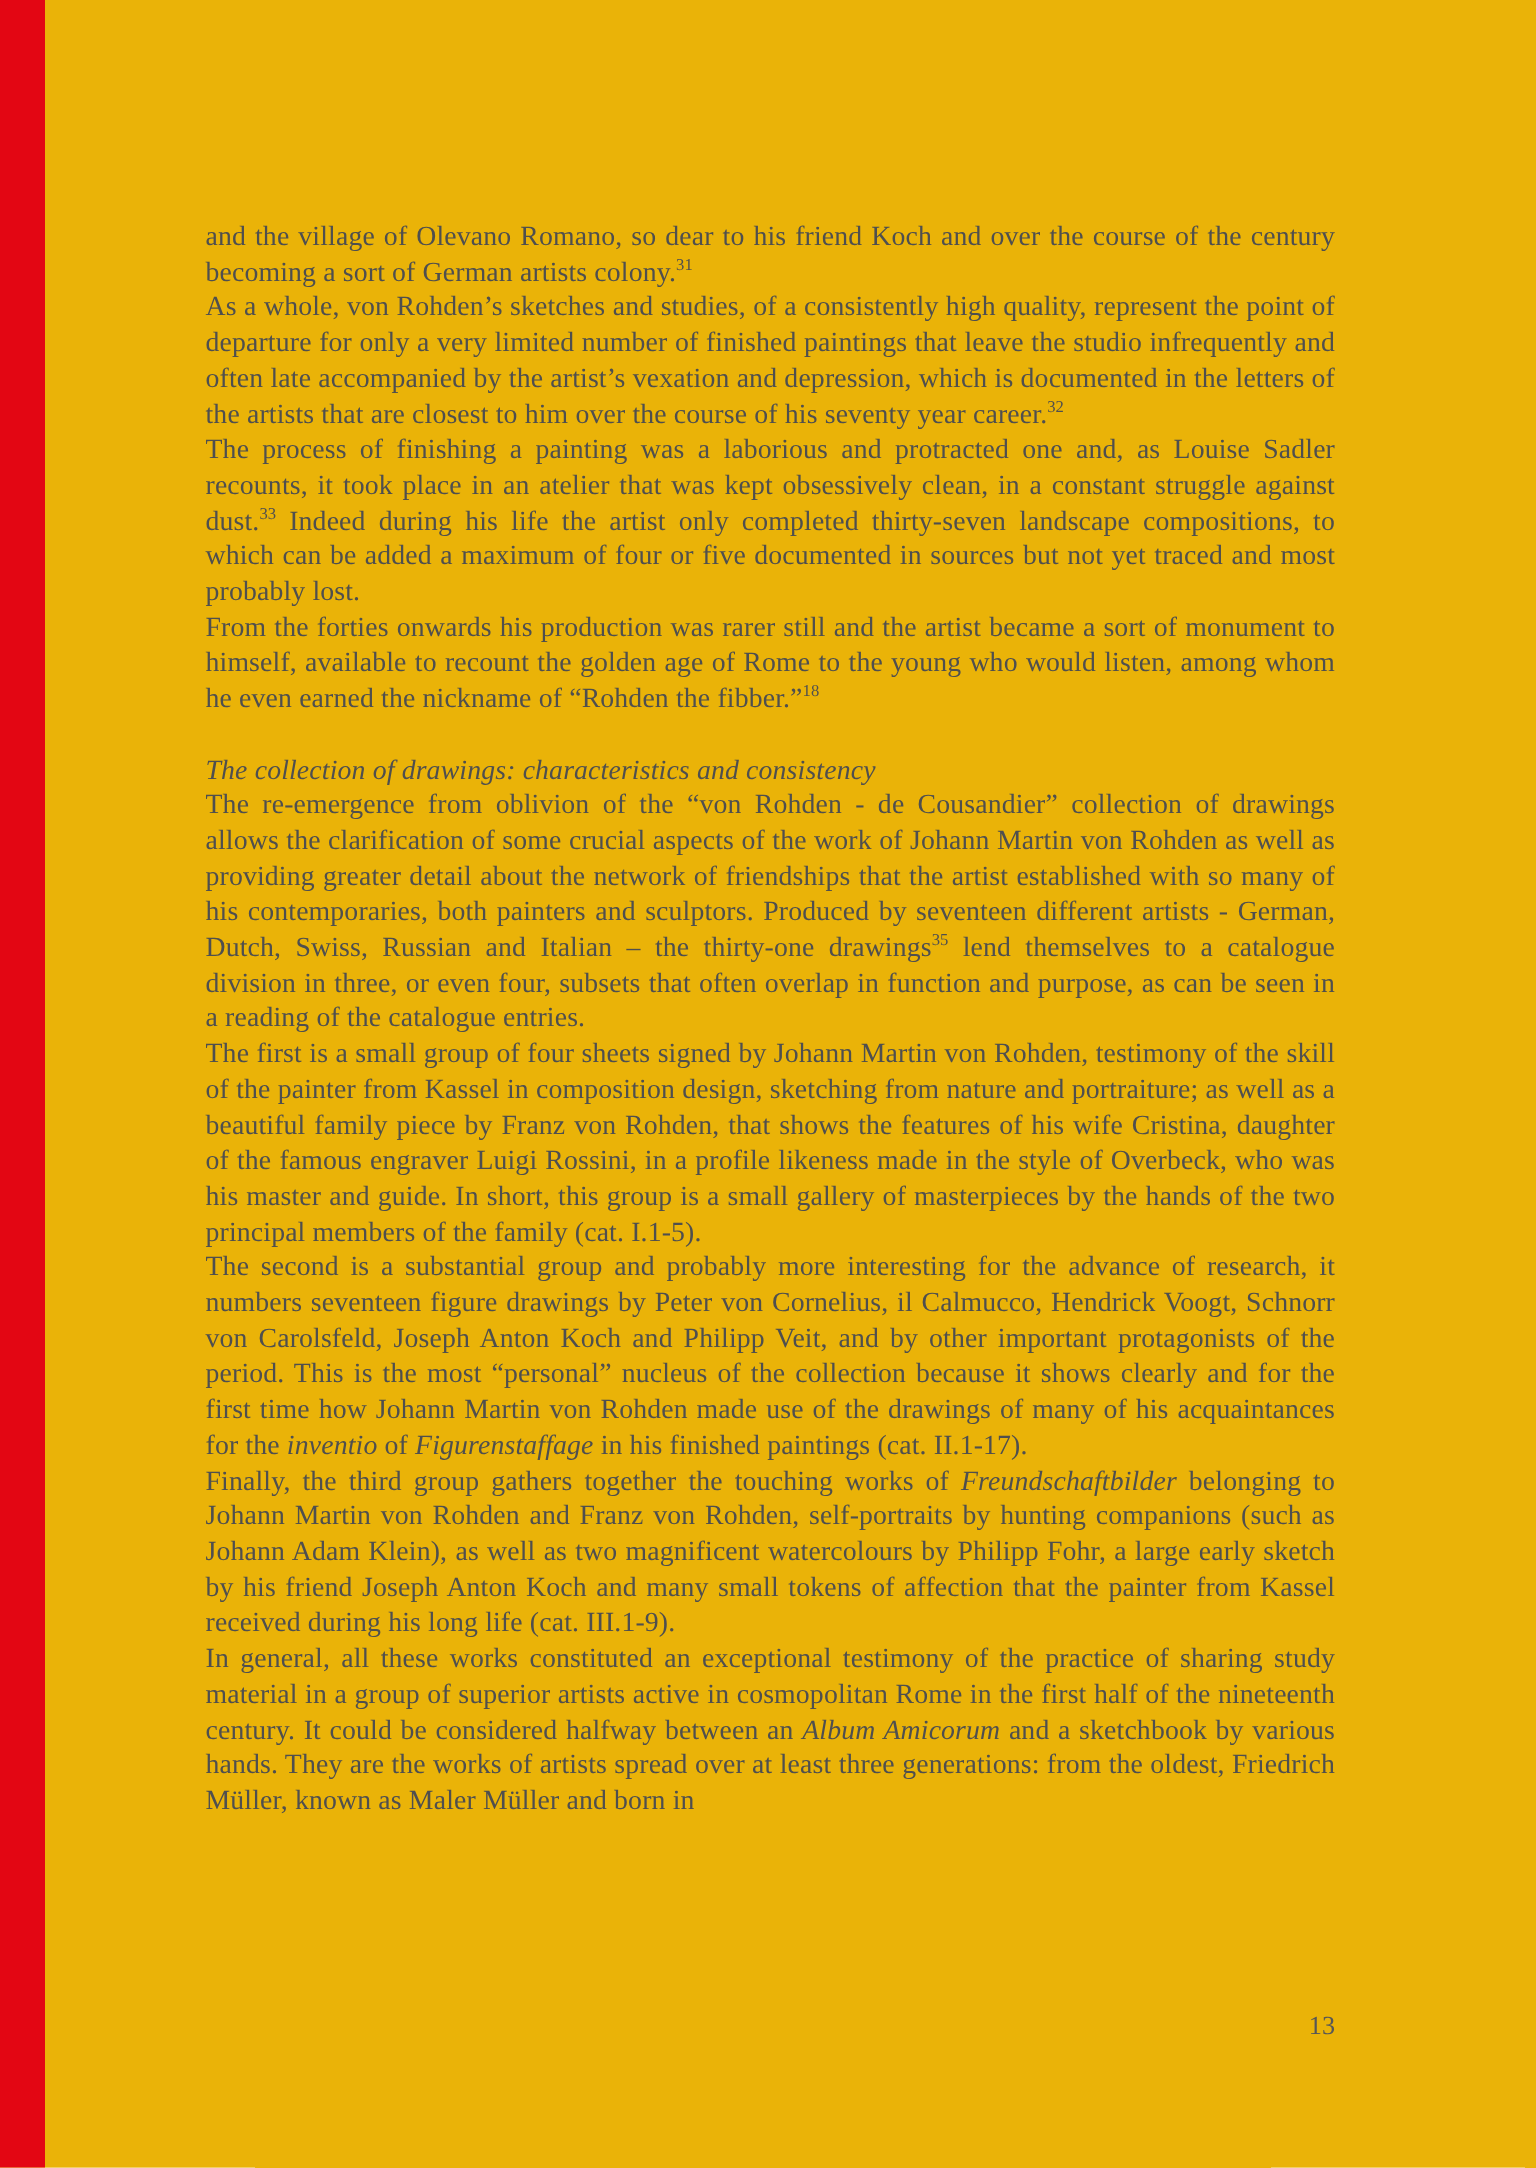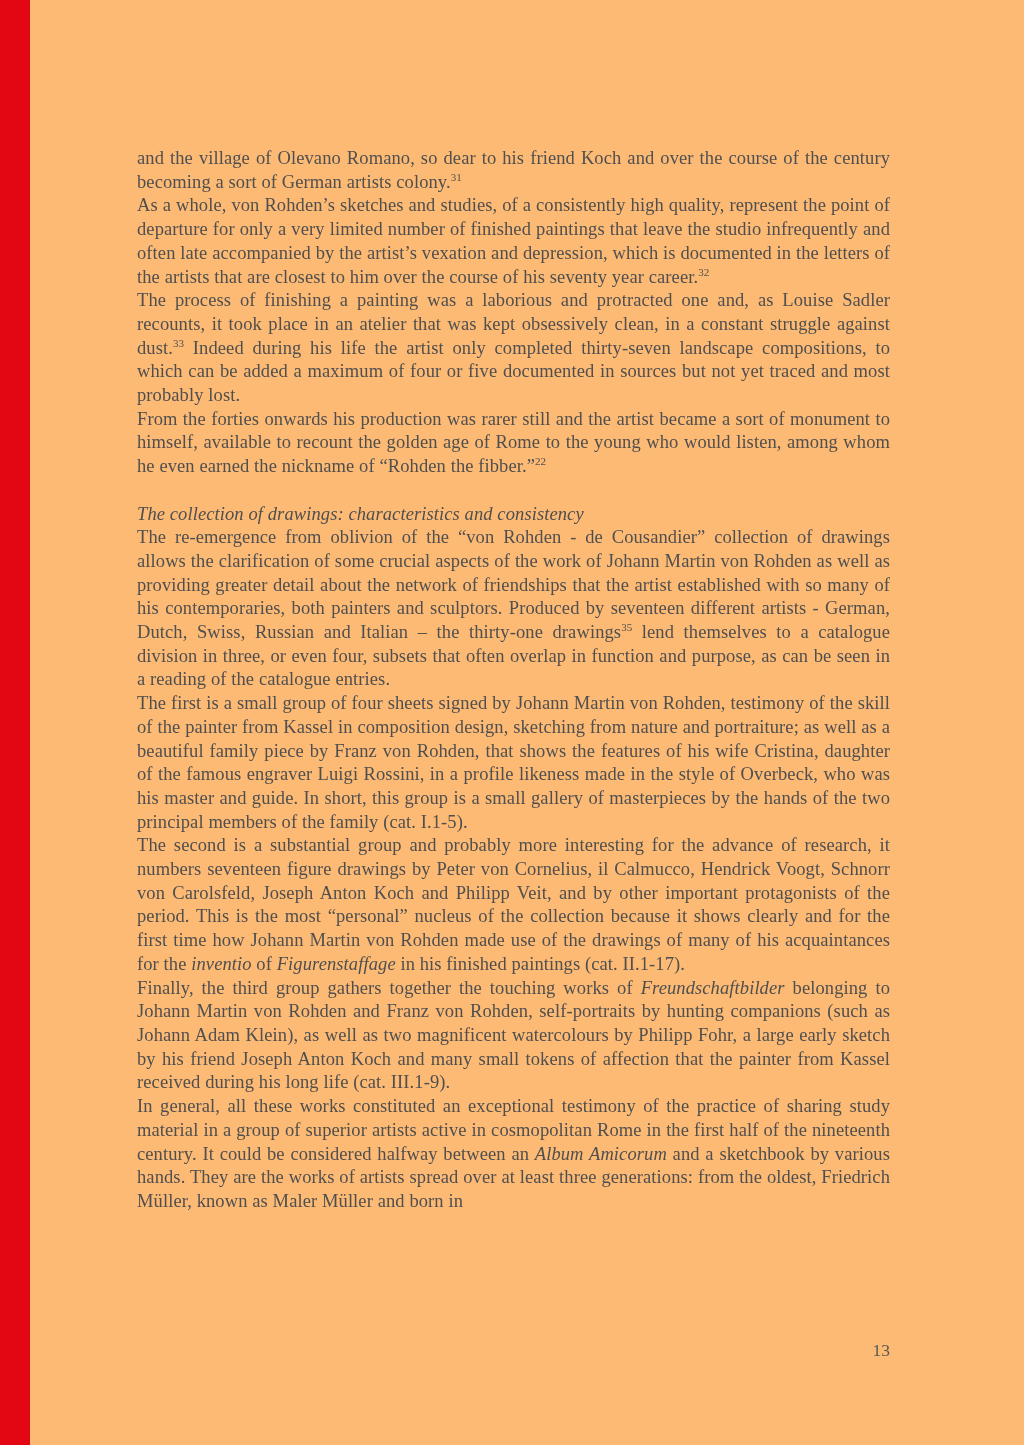--- a/index.html
+++ b/index.html
@@ -10,21 +10,21 @@
   body {
     width: 1024px;
     height: 1445px;
     overflow: hidden;
     font-family: "Liberation Serif", "DejaVu Serif", serif;
   }
   .page {
     position: relative;
     width: 1024px;
     height: 1445px;
-    background: #fdba74;
+    background: #eab308;
   }
   .accent-bar {
     position: absolute;
     left: 0;
     top: 0;
     width: 30px;
     height: 1445px;
     background: #e30613;
   }
   .text-column {
@@ -71,21 +71,21 @@
 <body>
 
 <div class="page">
 
   <div class="accent-bar" style="background-color: rgb(227, 6, 19);"></div>
 
   <main class="text-column">
     <p class="body-par"><span>and the village of Olevano Romano, so dear to his friend Koch and over the course of the century becoming a sort of German artists colony.</span><sup>31</sup></p>
     <p class="body-par"><span>As a whole, von Rohden’s sketches and studies, of a consistently high quality, represent the point of departure for only a very limited number of finished paintings that leave the studio infrequently and often late accompanied by the artist’s vexation and depression, which is documented in the letters of the artists that are closest to him over the course of his seventy year career.</span><sup>32</sup></p>
     <p class="body-par"><span>The process of finishing a painting was a laborious and protracted one and, as Louise Sadler recounts, it took place in an atelier that was kept obsessively clean, in a constant struggle against dust.</span><sup>33</sup><span> Indeed during his life the artist only completed thirty-seven landscape compositions, to which can be added a maximum of four or five documented in sources but not yet traced and most probably lost.</span></p>
-    <p class="body-par"><span>From the forties onwards his production was rarer still and the artist became a sort of monument to himself, available to recount the golden age of Rome to the young who would listen, among whom he even earned the nickname of “Rohden the fibber.”</span><sup>22</sup></p>
+    <p class="body-par"><span>From the forties onwards his production was rarer still and the artist became a sort of monument to himself, available to recount the golden age of Rome to the young who would listen, among whom he even earned the nickname of “Rohden the fibber.”</span><sup>18</sup></p>
     <p class="section-heading"><i>The collection of drawings: characteristics and consistency</i></p>
     <p class="body-par"><span>The re-emergence from oblivion of the “von Rohden - de Cousandier” collection of drawings allows the clarification of some crucial aspects of the work of Johann Martin von Rohden as well as providing greater detail about the network of friendships that the artist established with so many of his contemporaries, both painters and sculptors. Produced by seventeen different artists - German, Dutch, Swiss, Russian and Italian – the thirty-one drawings</span><sup>35</sup><span> lend themselves to a catalogue division in three, or even four, subsets that often overlap in function and purpose, as can be seen in a reading of the catalogue entries.</span></p>
     <p class="body-par"><span>The first is a small group of four sheets signed by Johann Martin von Rohden, testimony of the skill of the painter from Kassel in composition design, sketching from nature and portraiture; as well as a beautiful family piece by Franz von Rohden, that shows the features of his wife Cristina, daughter of the famous engraver Luigi Rossini, in a profile likeness made in the style of Overbeck, who was his master and guide. In short, this group is a small gallery of masterpieces by the hands of the two principal members of the family (cat. I.1-5).</span></p>
     <p class="body-par"><span>The second is a substantial group and probably more interesting for the advance of research, it numbers seventeen figure drawings by Peter von Cornelius, il Calmucco, Hendrick Voogt, Schnorr von Carolsfeld, Joseph Anton Koch and Philipp Veit, and by other important protagonists of the period. This is the most “personal” nucleus of the collection because it shows clearly and for the first time how Johann Martin von Rohden made use of the drawings of many of his acquaintances for the </span><i>inventio</i><span> of </span><i>Figurenstaffage</i><span> in his finished paintings (cat. II.1-17).</span></p>
     <p class="body-par"><span>Finally, the third group gathers together the touching works of </span><i>Freundschaftbilder</i><span> belonging to Johann Martin von Rohden and Franz von Rohden, self-portraits by hunting companions (such as Johann Adam Klein), as well as two magnificent watercolours by Philipp Fohr, a large early sketch by his friend Joseph Anton Koch and many small tokens of affection that the painter from Kassel received during his long life (cat. III.1-9).</span></p>
     <p class="body-par"><span>In general, all these works constituted an exceptional testimony of the practice of sharing study material in a group of superior artists active in cosmopolitan Rome in the first half of the nineteenth century. It could be considered halfway between an </span><i>Album Amicorum</i><span> and a sketchbook by various hands. They are the works of artists spread over at least three generations: from the oldest, Friedrich Müller, known as Maler Müller and born in</span></p>
   </main>
 
   <div class="page-number">13</div>
 

